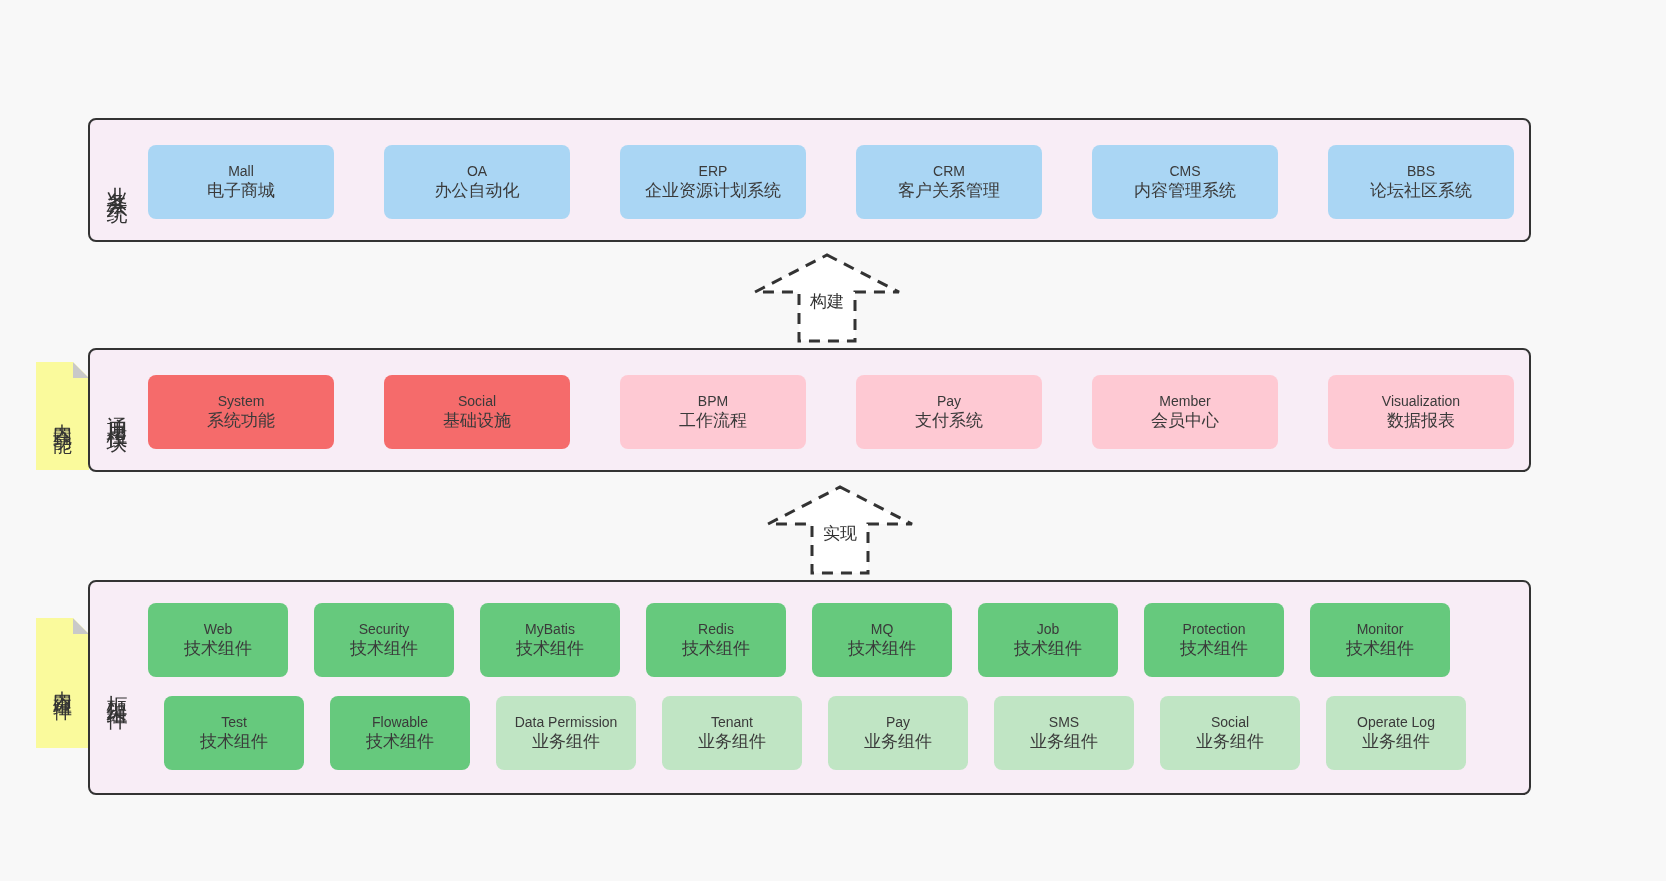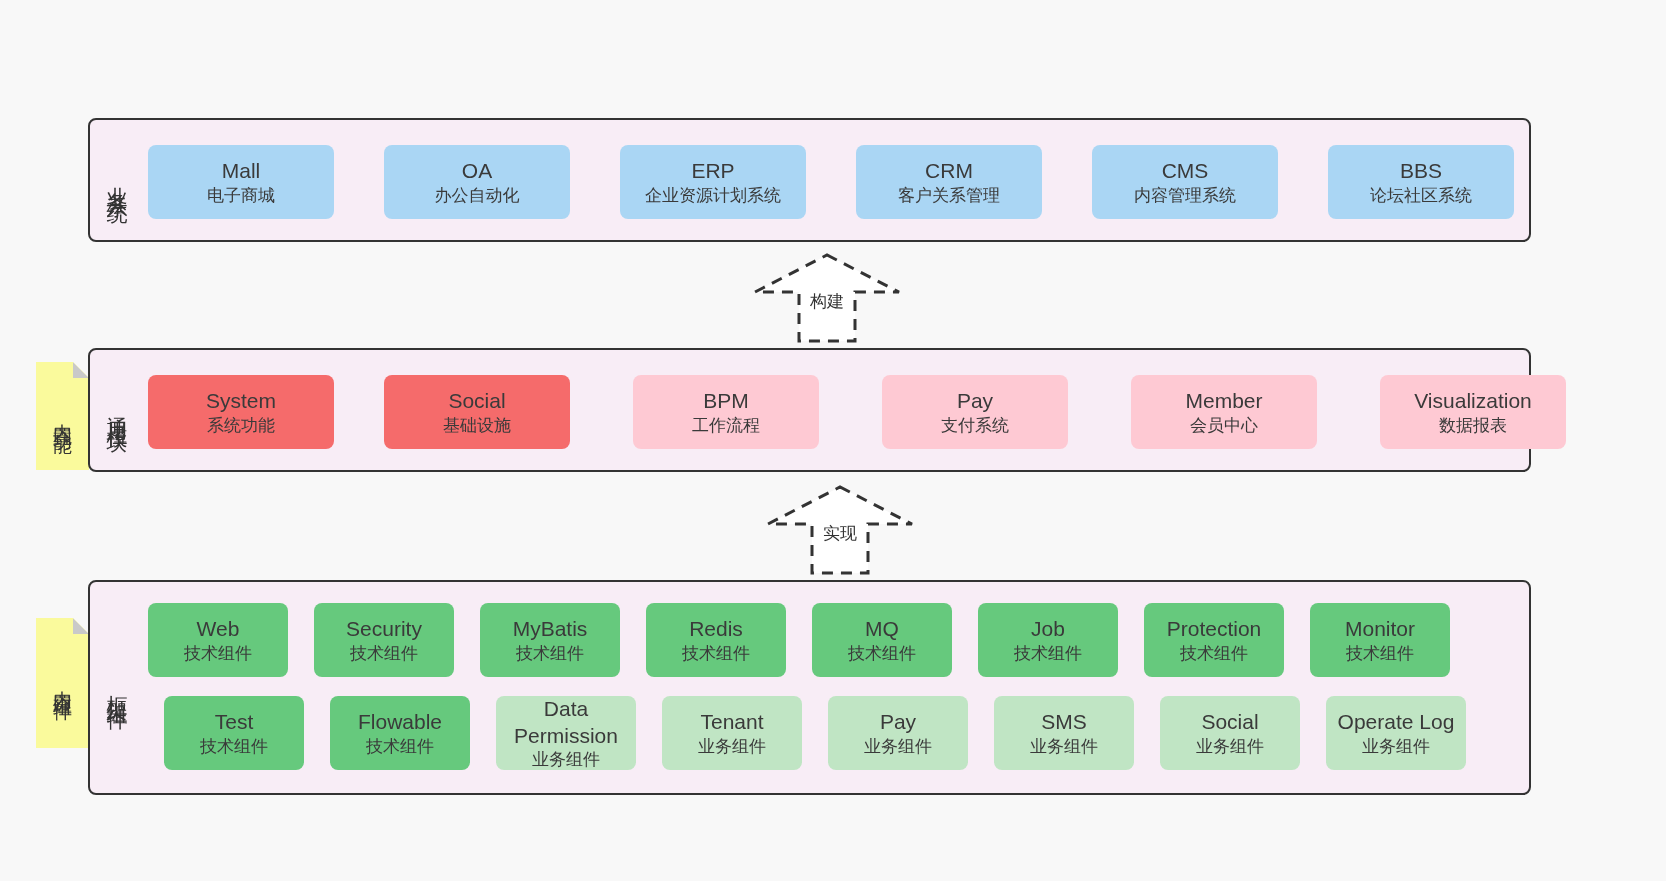--- a/index.html
+++ b/index.html
@@ -19,25 +19,25 @@
   .vlabel span{writing-mode:vertical-rl;text-orientation:upright;font-size:21px;
          letter-spacing:5px;color:#333;}
 
   .boxrow{position:absolute;left:58px;display:flex;}
   .row6{gap:50px;}
   .row8{gap:26px;}
   .box{height:74px;border-radius:8px;display:flex;flex-direction:column;justify-content:center;
        align-items:center;text-align:center;line-height:1.3;padding:2px 8px;}
   .w186{width:186px;}
   .w140{width:140px;}
-  .box .en{font-size:21px;}
+  .box .en{font-size:14px;}
   .box .zh{font-size:17px;}
   .blue{background:var(--business-box);}
   .red{background:var(--module-core-box);}
-  .pink{background:var(--module-optional-box);margin-left:13px;}
+  .pink{background:var(--module-optional-box);}
   .green{background:var(--tech-box);}
   .lgreen{background:var(--biz-box);}
 
   .note{position:absolute;left:36px;width:53px;background:var(--note-bg);
         clip-path:polygon(0 0,calc(100% - 16px) 0,100% 16px,100% 100%,0 100%);
         display:flex;align-items:center;justify-content:center;}
   .note .fold{position:absolute;top:0;right:0;width:16px;height:16px;background:var(--note-fold);
         clip-path:polygon(0 0,100% 100%,0 100%);}
   .note span{writing-mode:vertical-rl;text-orientation:upright;font-size:19px;
         letter-spacing:4px;color:#333;}

